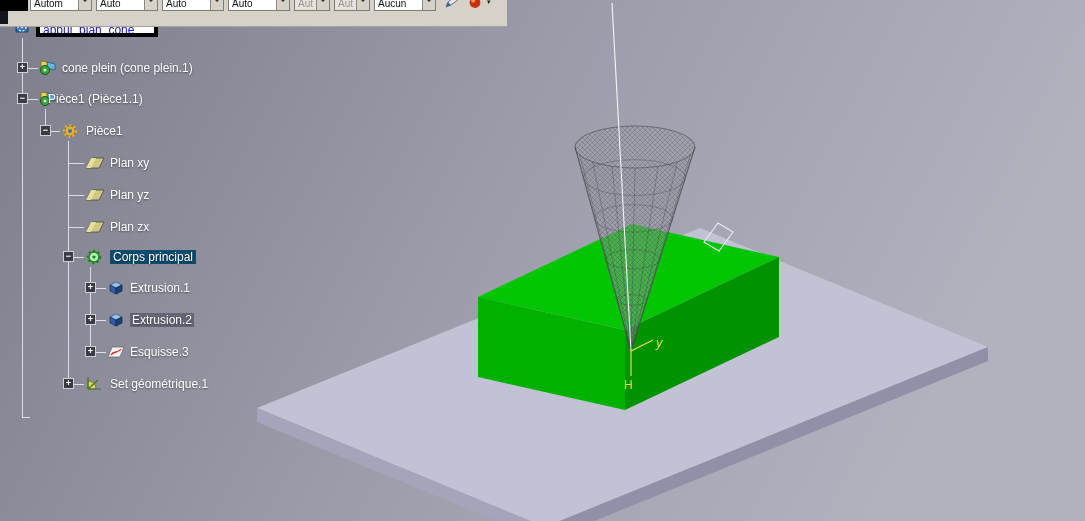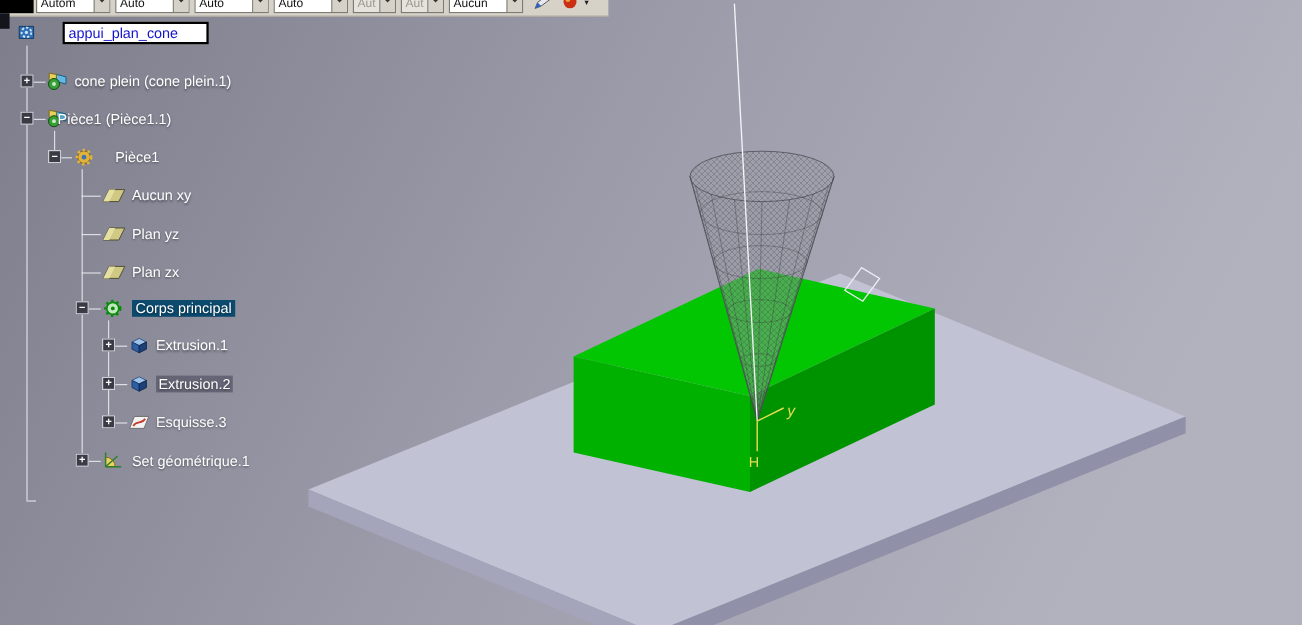--- a/index.html
+++ b/index.html
@@ -2,42 +2,42 @@
 <html><head>
 <meta charset="utf-8">
 <style>
   * { margin:0; padding:0; box-sizing:border-box; }
   html,body { width:1085px; height:521px; overflow:hidden; font-family:"Liberation Sans", sans-serif; background:#9a9aa8; }
   #app { position:relative; width:1085px; height:521px; overflow:hidden; }
   #scene { position:absolute; left:0; top:0; }
   svg text { font-family:"Liberation Sans", sans-serif; }
 
   
-  #toolbar { position:absolute; top:0; left:0; width:507px; height:14px; background:#d6d2c8; border-bottom:1px solid #a8a49c; z-index:5; }
+  #toolbar { position:absolute; top:0; left:0; width:507px; height:27px; background:#d6d2c8; border-bottom:1px solid #a8a49c; z-index:5; }
   #blackcorner { position:absolute; top:0; left:0; width:28px; height:11px; background:#000; z-index:6; }
   #blackedge { position:absolute; top:11px; left:0; width:8px; height:13px; background:#14141c; z-index:6; }
   .combo { position:absolute; top:-7px; height:18px; background:#fff; border:1px solid #7c7c74; display:flex; align-items:flex-end; font-size:10px; color:#111; }
   .combo .cv { flex:1; padding:0 2px 1px 3px; overflow:hidden; white-space:nowrap; }
   .combo .ca { width:13px; height:16px; background:#d6d2c8; border-left:1px solid #8a8a82; position:relative; }
   .combo .ca::after { content:""; position:absolute; left:3px; bottom:5px; border:3px solid transparent; border-top-color:#333; }
   .combo.disabled { background:#e6e3dc; color:#98988c; }
   .tbicon { position:absolute; top:-5px; }
 
   
   #tree { position:absolute; left:0; top:0; width:300px; height:521px; z-index:4; }
   .tl { position:absolute; background:rgba(236,236,242,0.85); }
   .row { position:absolute; left:0; width:300px; height:20px; }
   .exp { position:absolute; top:4px; width:11px; height:11px; background:#3b3b46; border:1px solid #cfcfd8;
          color:#fff; font-size:9px; line-height:9px; text-align:center; font-weight:bold; cursor:pointer; }
   .ticon { position:absolute; top:2px; width:22px; height:16px; }
   .tlabel { position:absolute; top:3px; font-size:12px; color:#fff; white-space:nowrap; text-shadow:0 1px 2px rgba(0,0,0,0.45); cursor:default; }
   .hl-orange { background:#0c4a6e; padding:0 3px; }
   .hl-dim { background:rgba(52,52,72,0.45); padding:0 2px; }
-  #rootbox { position:absolute; left:36px; top:0; width:122px; height:19px; background:#fff; border:2px solid #000000;
-             color:#1414cc; font-size:12px; line-height:17px; padding:0 3px; white-space:nowrap; overflow:hidden;margin-left:16px; }
+  #rootbox { position:absolute; left:36px; top:0; width:122px; height:19px; background:#fff; border:4px solid #000000;
+             color:#1414cc; font-size:12px; line-height:17px; padding:0 3px; white-space:nowrap; overflow:hidden; }
 </style>
 </head>
 <body>
 
 <div id="app">
 
   <svg id="scene" width="1085" height="521" viewBox="0 0 1085 521">
     <defs>
       <linearGradient id="bg" x1="0" y1="0" x2="1" y2="0.25">
         <stop offset="0" stop-color="#7d7d8c"></stop>
@@ -202,31 +202,31 @@
 
     <div class="row" style="top:121px">
       <span class="exp" style="left:40px">−</span>
       <span class="ticon" style="left:60px">
         <svg width="20" height="16" viewBox="0 0 20 16">
           <circle cx="10" cy="8" r="5.2" fill="#e0b33c" stroke="#7e5a10" stroke-width="0.8"></circle>
           <circle cx="10" cy="8" r="5.9" fill="none" stroke="#e0b33c" stroke-width="2.2" stroke-dasharray="2 2.4"></circle>
           <circle cx="10" cy="8" r="2" fill="#3f74b0"></circle>
         </svg>
       </span>
-      <span class="tlabel" style="left:96px">Pièce1</span>
+      <span class="tlabel" style="left:86px">Pièce1</span>
     </div>
 
     <div class="row" style="top:153px">
       <span class="ticon" style="left:84px">
         <svg width="22" height="16" viewBox="0 0 22 16">
           <path d="M2 13 L7 3 L20 3 L15 13 Z" fill="#cfc984" stroke="#4d4a30" stroke-width="0.8"></path>
           <path d="M2 13 L7 3 L12 3 L7 13 Z" fill="#e5dfa2"></path>
         </svg>
       </span>
-      <span class="tlabel" style="left:110px">Aucun xy</span>
+      <span class="tlabel" style="left:110px">Plan xy</span>
     </div>
 
     <div class="row" style="top:217px">
       <span class="ticon" style="left:84px">
         <svg width="22" height="16" viewBox="0 0 22 16">
           <path d="M2 13 L7 3 L20 3 L15 13 Z" fill="#cfc984" stroke="#4d4a30" stroke-width="0.8"></path>
           <path d="M2 13 L7 3 L12 3 L7 13 Z" fill="#e5dfa2"></path>
         </svg>
       </span>
       <span class="tlabel" style="left:110px">Plan zx</span>

